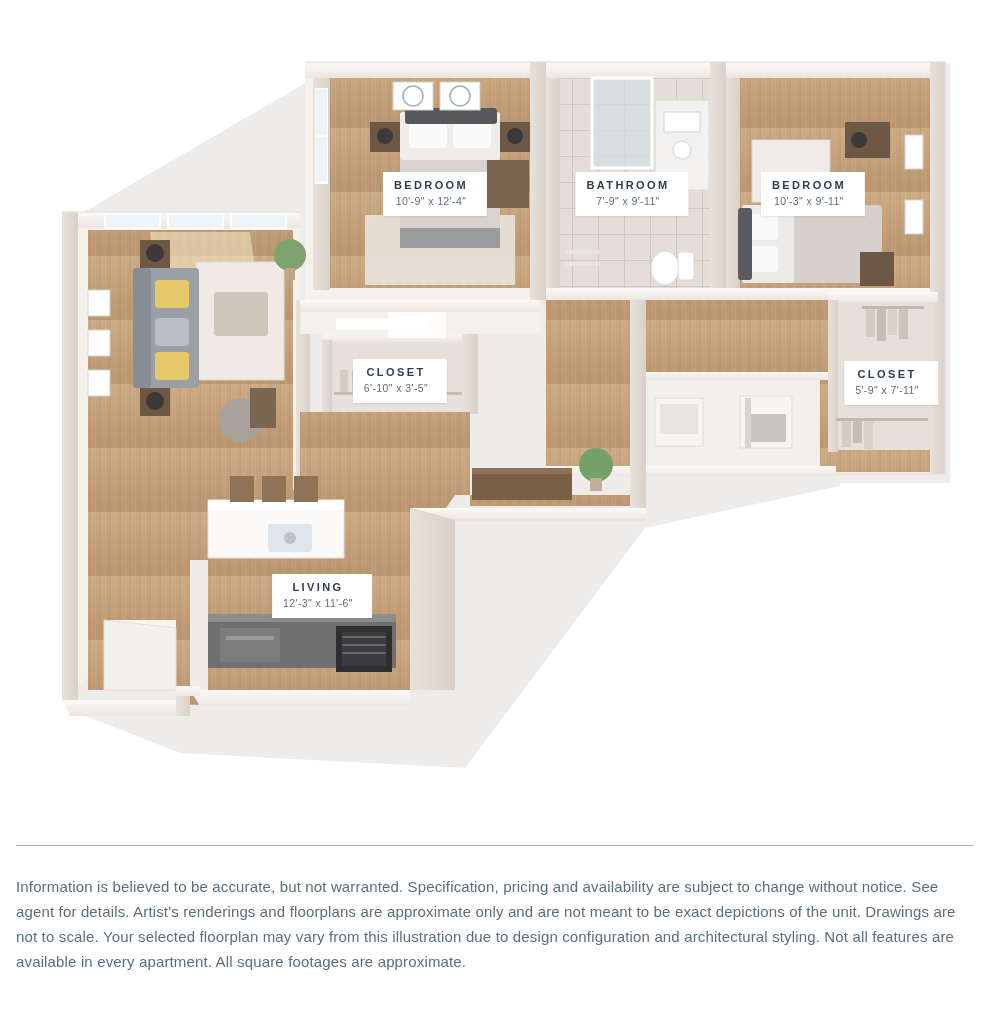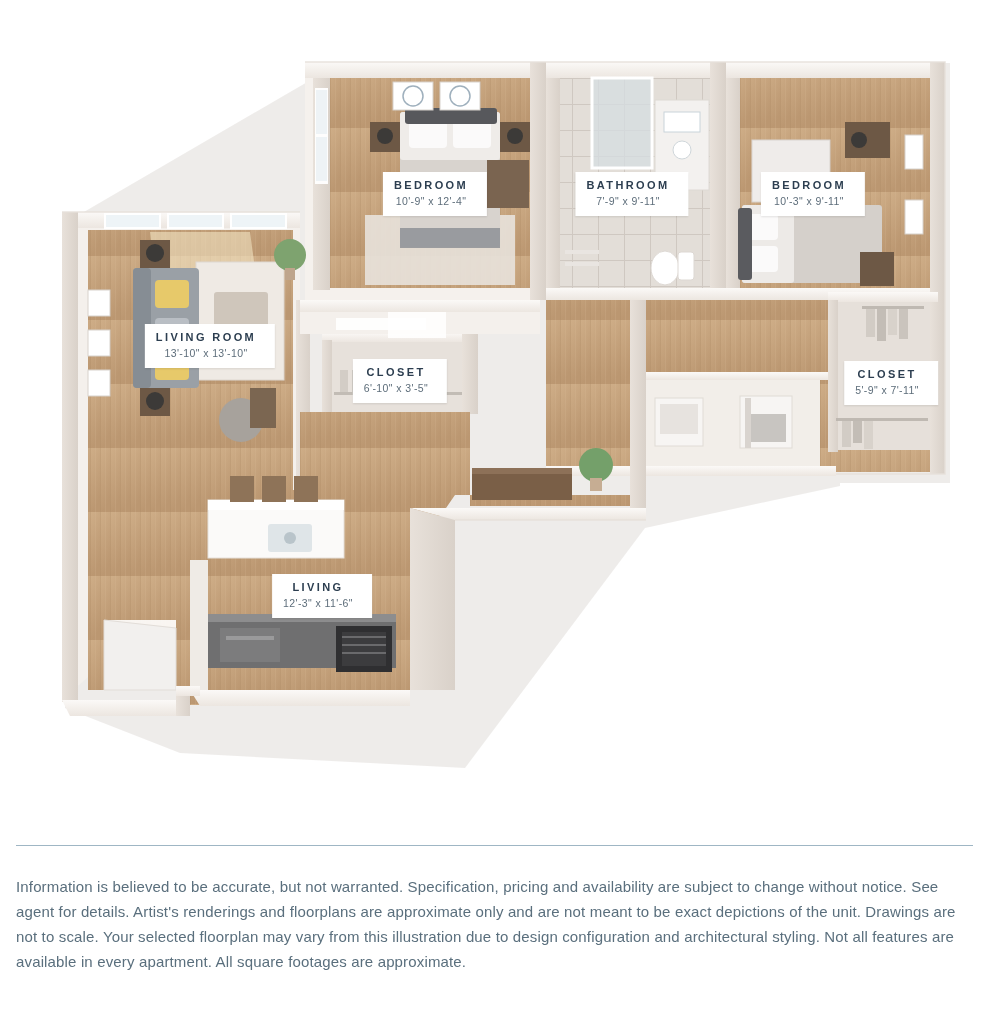--- a/index.html
+++ b/index.html
@@ -340,24 +340,20 @@
   <div class="room-label" style="left:632px; top:194px;">
     <div class="rl-name">BATHROOM</div>
     <div class="rl-dims">7'-9" x 9'-11"</div>
   </div>
 
   <div class="room-label" style="left:813px; top:194px;">
     <div class="rl-name">BEDROOM</div>
     <div class="rl-dims">10'-3" x 9'-11"</div>
   </div>
 
-  <div class="room-label" style="left:210px; top:346px;">
-    <div class="rl-name">LIVING ROOM</div>
-    <div class="rl-dims">13'-10" x 13'-10"</div>
-  </div>
 
   <div class="room-label" style="left:400px; top:381px;">
     <div class="rl-name">CLOSET</div>
     <div class="rl-dims">6'-10" x 3'-5"</div>
   </div>
 
   <div class="room-label" style="left:891px; top:383px;">
     <div class="rl-name">CLOSET</div>
     <div class="rl-dims">5'-9" x 7'-11"</div>
   </div>

